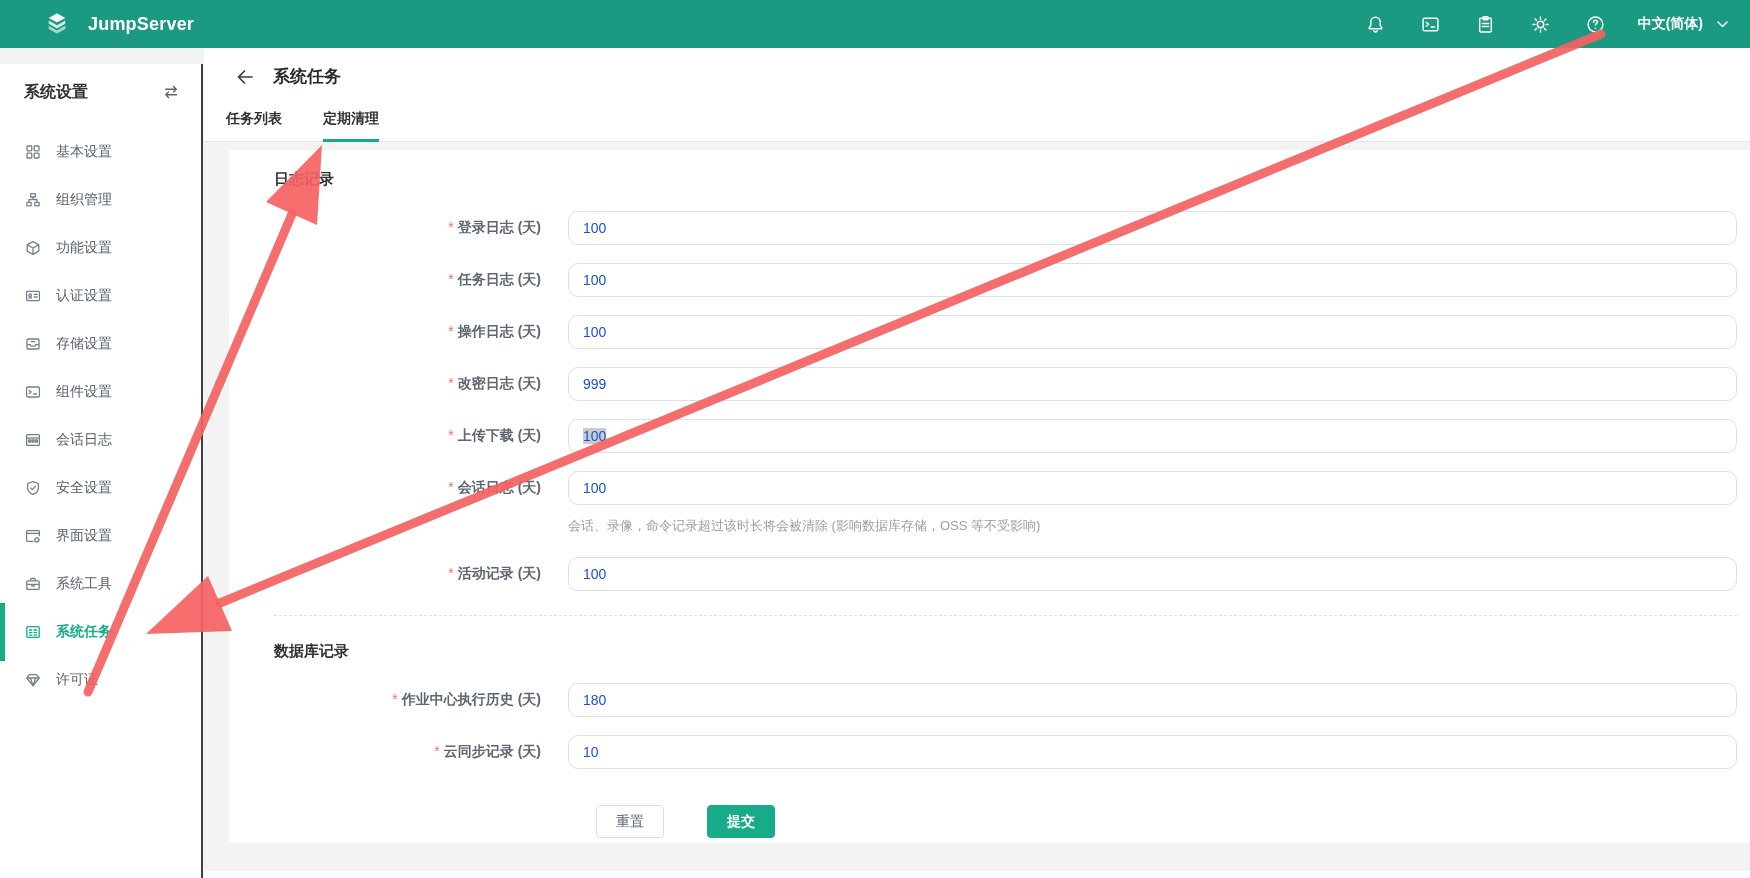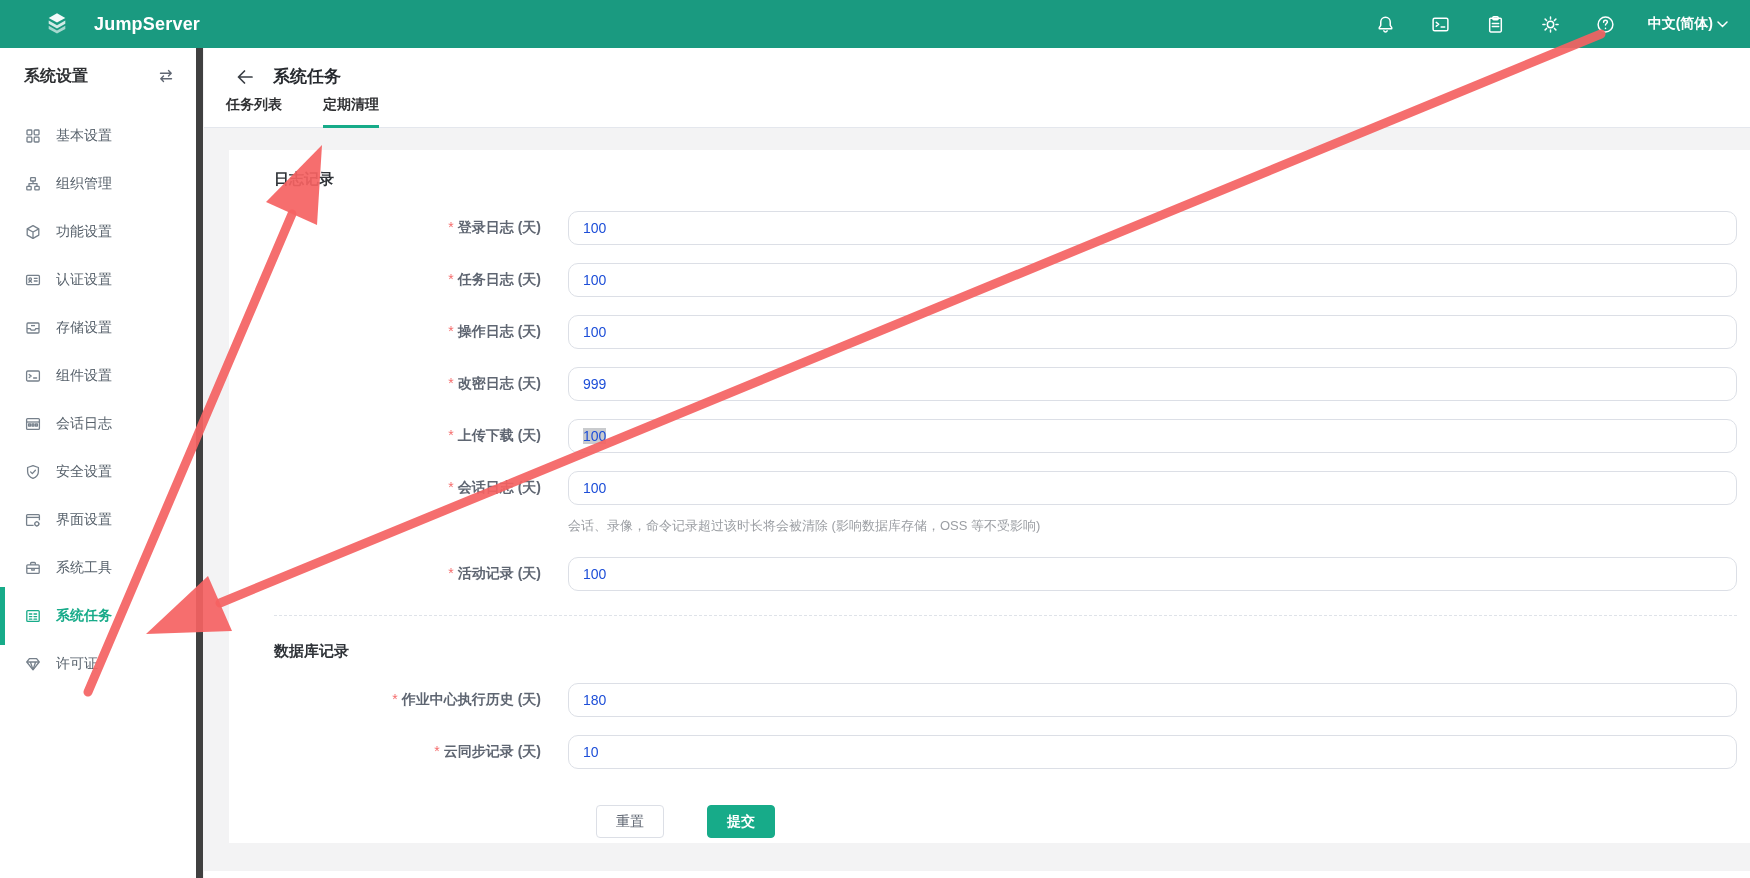--- a/index.html
+++ b/index.html
@@ -13,30 +13,30 @@
     background:#f3f3f4;color:#303133;
   }
   svg{display:block;}
 
   
   .topbar{
     position:absolute;left:0;top:0;width:1750px;height:48px;
     background:var(--topbar);display:flex;align-items:center;
     padding:0 18px 0 44px;color:#fff;z-index:5;
   }
-  .brand{display:flex;align-items:center;gap:24px;}
+  .brand{display:flex;align-items:center;gap:18px;}
   .brand-text{font-size:18px;font-weight:700;letter-spacing:.2px;}
   .topbar-right{margin-left:auto;display:flex;align-items:center;gap:21px;}
   .tb-icon{width:34px;height:34px;display:flex;align-items:center;justify-content:center;border-radius:4px;cursor:pointer;}
-  .lang{display:flex;align-items:center;gap:4px;font-size:14px;font-weight:700;cursor:pointer;padding:0 4px;white-space:nowrap;justify-content:space-between;}
+  .lang{display:flex;align-items:center;gap:14px;font-size:14px;font-weight:700;cursor:pointer;padding:0 4px;white-space:nowrap;justify-content:space-between;}
 
   
   .sidebar{
-    position:absolute;left:0;top:48px;bottom:0;width:203px;background:#fff;
-    border-right:7px solid #404040;z-index:2;
+    position:absolute;left:0;top:64px;bottom:0;width:203px;background:#fff;
+    border-right:2px solid #404040;z-index:2;
   }
   .sidebar-header{height:56px;display:flex;align-items:center;justify-content:space-between;padding:0 22px 0 24px;}
   .sidebar-title{font-size:16px;font-weight:700;color:#2e3033;}
   .collapse-btn{color:#5f6672;cursor:pointer;display:flex;}
   .menu{padding-top:8px;}
   .menu-item{
     height:48px;display:flex;align-items:center;gap:15px;padding-left:25px;
     font-size:14px;color:#57616b;cursor:pointer;position:relative;
   }
   .menu-item .mi-icon{color:#76808b;display:flex;}
@@ -45,21 +45,21 @@
   .menu-item.active::before{
     content:"";position:absolute;left:0;top:-5px;bottom:-5px;width:5px;background:var(--accent);
   }
 
   
   .main{position:absolute;left:204px;top:48px;right:0;bottom:0;background:#f3f3f4;}
   .main-header{background:#fff;border-bottom:1px solid #e4e7ed;padding-top:17px;}
   .header-row{display:flex;align-items:center;gap:19px;padding-left:32px;}
   .back-btn{cursor:pointer;color:#3a3f45;display:flex;}
   .page-title{font-size:17px;font-weight:700;color:#26292e;}
-  .tabs{display:flex;gap:41px;padding-left:22px;margin-top:8px;}
+  .tabs{display:flex;gap:41px;padding-left:22px;margin-top:22px;}
   .tab{font-size:14px;font-weight:700;color:#303133;padding-bottom:13px;cursor:pointer;position:relative;}
   .tab.active::after{content:"";position:absolute;left:0;right:0;bottom:-1px;height:3px;background:var(--accent);}
 
   .card{
     position:absolute;left:25px;top:102px;right:0;bottom:35px;background:#fff;
     padding-top:20px;overflow:hidden;
   }
   .section-title{font-size:15px;font-weight:700;color:#2f3338;margin:0 0 22px 45px;}
   .form-row{display:flex;align-items:center;margin-bottom:18px;}
   .form-label{

